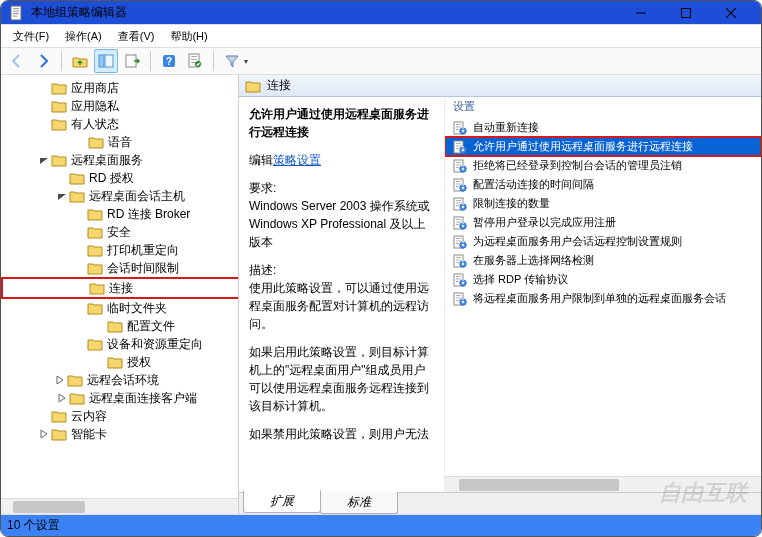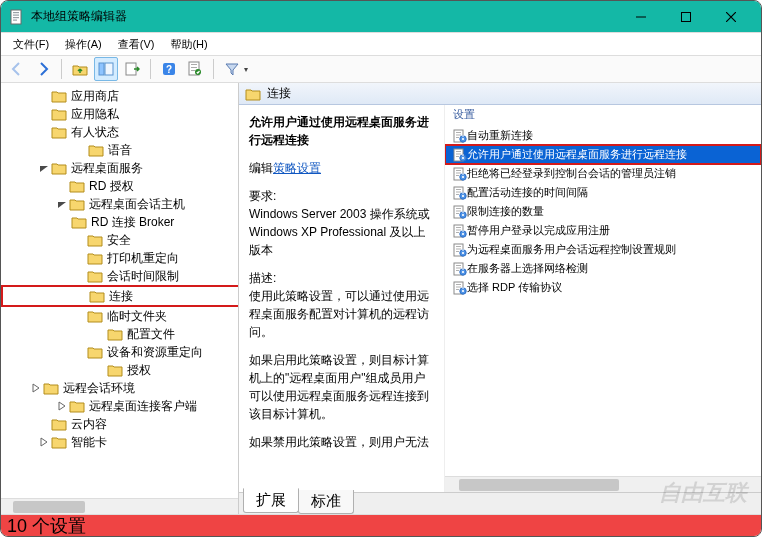--- a/index.html
+++ b/index.html
@@ -13,25 +13,25 @@
   .window {
     width: 762px; height: 537px;
     border: 1px solid #555;
     border-radius: 8px;
     display: flex; flex-direction: column;
     overflow: hidden;
     position: relative;
   }
   
   .titlebar {
-    height: 32px;
+    height: 24px;
     display: flex; align-items: center;
     padding: 0 8px;
     border-bottom: 1px solid #ddd;
-    background: #14b8a6;
+    background: #1d4ed8;
   }
   .titlebar .app-icon {
     width: 16px; height: 16px;
     margin-right: 6px;
   }
   .titlebar .title { flex: 1; font-size: 12px; }
   .titlebar .win-btn {
     width: 45px; height: 32px;
     display: flex; align-items: center; justify-content: center;
     color: #000;
@@ -138,20 +138,21 @@
     font-size: 11px;
     position: relative;
   }
   .list-header {
     color: #3a5ea0;
     padding: 2px 8px 4px 8px;
   }
   .list-item {
     display: flex; align-items: center;
     padding: 2px 8px;
+    gap: 6px;
     white-space: nowrap;
   }
   .list-item.selected {
     background: #0a63d4; color: #fff;
   }
   .list-item.selected.highlight {
     outline: 2px solid #d41a1a;
     outline-offset: -1px;
   }
   .policy-ic {
@@ -163,46 +164,47 @@
     height: 22px;
     display: flex; align-items: flex-end;
     border-top: 1px solid #ccc;
     background: #efefef;
     padding-left: 4px;
   }
   .tab {
     border: 1px solid #b0b0b0;
     border-top: none;
     background: #f8f8f8;
-    padding: 2px 12px;
-    font-size: 15px;
+    padding: 2px 26px;
+    font-size: 12px;
     margin-right: -1px;
     border-radius: 0 0 3px 3px;
+    font-style: italic;
   }
   .tab.active { background: #fff; border-top: 1px solid #fff; position: relative; top: -1px; }
   
   .hscrollbar {
     position: absolute;
     left: 0; right: 0; bottom: 0;
     height: 16px;
     background: #f0f0f0;
     border-top: 1px solid #ddd;
   }
   .hscrollbar .thumb {
     position: absolute; top: 2px; height: 12px;
     background: #c7c7c7; border-radius: 2px;
   }
   
   .statusbar {
     height: 22px;
     border-top: 1px solid #ddd;
     display: flex; align-items: center;
     padding: 4px 6px;
-    font-size: 18px;
-    background: #ef4444;
+    font-size: 12px;
+    background: #3b82f6;
   }
   
   .watermark {
     position: absolute;
     right: 14px; bottom: 28px;
     font-size: 22px; font-weight: bold; font-style: italic;
     color: rgba(0,0,0,0.12);
     pointer-events: none;
   }
   
@@ -372,21 +374,21 @@
                 <path d="M1 3 L9 3 L1 9 Z" fill="#4a4a4a"></path>
               </svg>
             </span>
             <span class="folder-ic">
               <svg viewBox="0 0 16 14" width="16" height="14">
                 <path d="M1 3 L1 13 L15 13 L15 4 L7 4 L6 3 Z" fill="#f7d66e" stroke="#b38d1d"></path>
               </svg>
             </span>
             <span class="lbl">远程桌面会话主机</span>
           </div>
-          <div class="tree-item" style="padding-left: 56px;">
+          <div class="tree-item" style="padding-left: 72px;">
             <span class="chev-slot"></span>
             <span class="folder-ic">
               <svg viewBox="0 0 16 14" width="16" height="14">
                 <path d="M1 3 L1 13 L15 13 L15 4 L7 4 L6 3 Z" fill="#f7d66e" stroke="#b38d1d"></path>
               </svg>
             </span>
             <span class="lbl">RD 连接 Broker</span>
           </div>
           <div class="tree-item" style="padding-left: 72px;">
             <span class="chev-slot"></span>
@@ -453,21 +455,21 @@
           </div>
           <div class="tree-item" style="padding-left: 92px;">
             <span class="chev-slot"></span>
             <span class="folder-ic">
               <svg viewBox="0 0 16 14" width="16" height="14">
                 <path d="M1 3 L1 13 L15 13 L15 4 L7 4 L6 3 Z" fill="#f7d66e" stroke="#b38d1d"></path>
               </svg>
             </span>
             <span class="lbl">授权</span>
           </div>
-          <div class="tree-item" style="padding-left: 28px;">
+          <div class="tree-item" style="padding-left: 52px;">
             <span class="chev-slot">
               <svg width="8" height="10" viewBox="0 0 8 10">
                 <path d="M1 1 L7 5 L1 9 Z" fill="none" stroke="#666" stroke-width="1"></path>
               </svg>
             </span>
             <span class="folder-ic">
               <svg viewBox="0 0 16 14" width="16" height="14">
                 <path d="M1 3 L1 13 L15 13 L15 4 L7 4 L6 3 Z" fill="#f7d66e" stroke="#b38d1d"></path>
               </svg>
             </span>
@@ -664,20 +666,34 @@
                     <rect x="3" y="3" width="5" height="1" fill="#b0b0b0"></rect>
                     <rect x="3" y="5.5" width="5" height="1" fill="#b0b0b0"></rect>
                     <rect x="3" y="8" width="3" height="1" fill="#b0b0b0"></rect>
                     <circle cx="10" cy="10" r="3.2" fill="#4f93e6" stroke="#2d6fc6"></circle>
                     <circle cx="10" cy="10" r="1.1" fill="#fff"></circle>
                     <rect x="9.3" y="6.3" width="1.4" height="1.4" fill="#fff"></rect>
                   </svg>
                 </span>
                 <span>选择 RDP 传输协议</span>
               </div>
+              <div class="list-item">
+                <span class="policy-ic">
+                  <svg viewBox="0 0 14 14" width="14" height="14">
+                    <rect x="1" y="1" width="9" height="12" fill="#fff" stroke="#8a8a8a"></rect>
+                    <rect x="3" y="3" width="5" height="1" fill="#b0b0b0"></rect>
+                    <rect x="3" y="5.5" width="5" height="1" fill="#b0b0b0"></rect>
+                    <rect x="3" y="8" width="3" height="1" fill="#b0b0b0"></rect>
+                    <circle cx="10" cy="10" r="3.2" fill="#4f93e6" stroke="#2d6fc6"></circle>
+                    <circle cx="10" cy="10" r="1.1" fill="#fff"></circle>
+                    <rect x="9.3" y="6.3" width="1.4" height="1.4" fill="#fff"></rect>
+                  </svg>
+                </span>
+                <span>将远程桌面服务用户限制到单独的远程桌面服务会话</span>
+              </div>
             </div>
           <div class="hscrollbar">
             <div class="thumb" style="left:14px; width:160px;"></div>
           </div>
         </div>
 
       </div>
 
       <div class="tabs-row">
         <div class="tab active">扩展</div>

